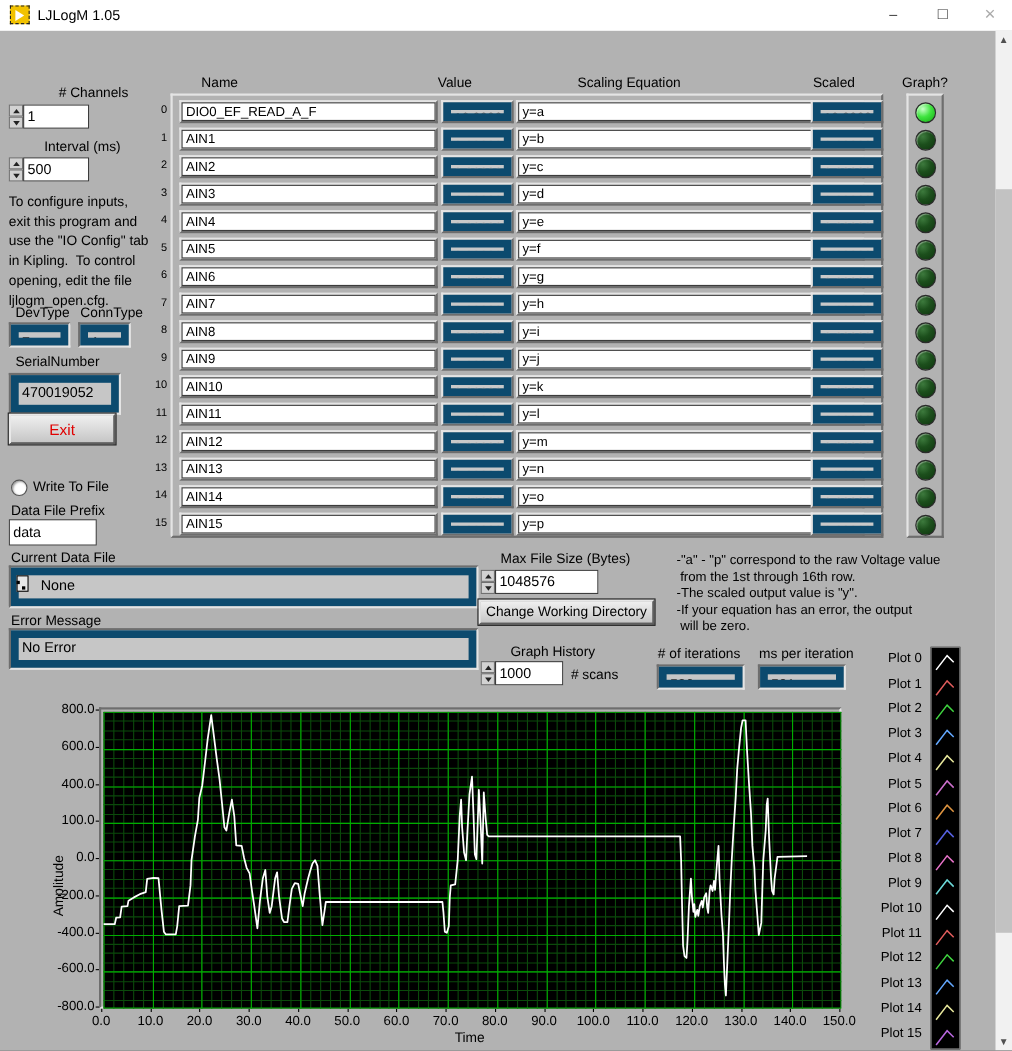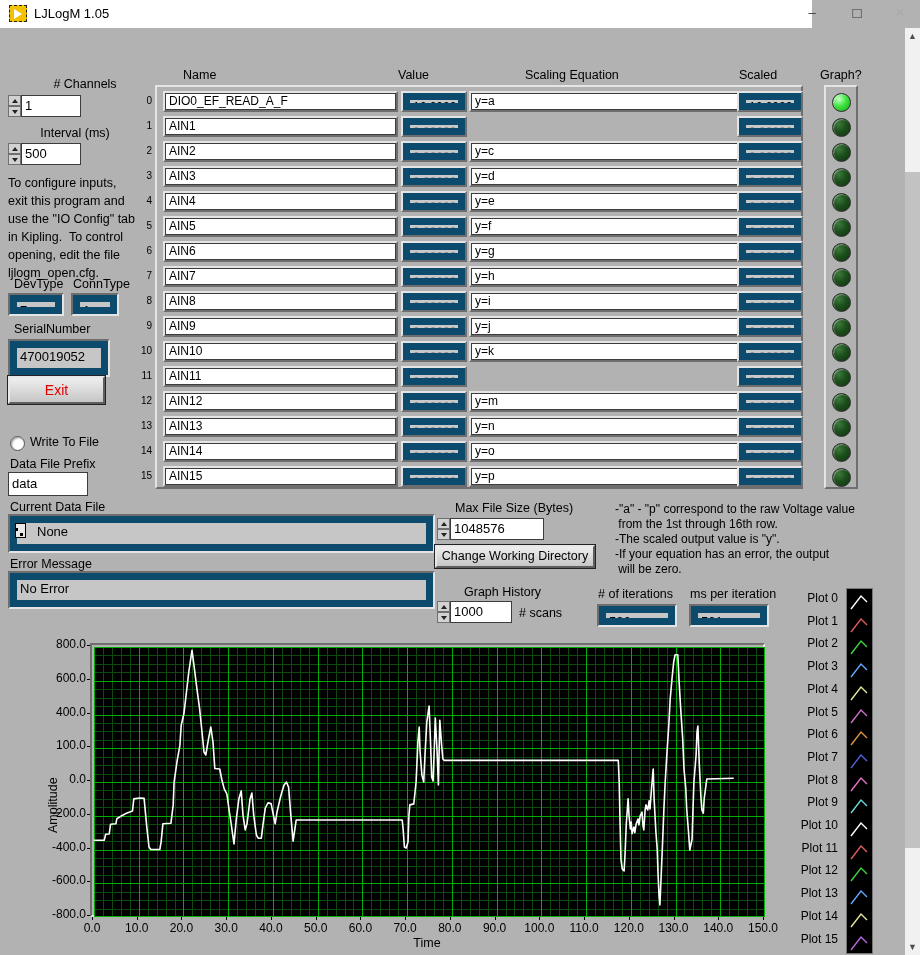--- a/index.html
+++ b/index.html
@@ -1,20 +1,20 @@
 <!DOCTYPE html>
 <html><head>
 <meta charset="utf-8">
 <style>
   html,body{margin:0;padding:0;background:#888;}
   #app{position:relative;width:920px;height:955px;background:#b2b2b2;overflow:hidden;
        font-family:"Liberation Sans","DejaVu Sans",sans-serif;color:#000;}
   .abs{position:absolute;}
   
-  #titlebar{position:absolute;left:0;top:0;width:812px;height:28px;background:#ffffff;}
+  #titlebar{position:absolute;left:0;top:0;width:920px;height:28px;background:#ffffff;}
   #app-icon{position:absolute;left:9px;top:5px;width:18px;height:17px;background:#f2c200;
             border:1px dashed #222;box-sizing:border-box;}
   #app-icon:before{content:"";position:absolute;left:4px;top:3px;
             border-left:8px solid #fff;border-top:5px solid transparent;border-bottom:5px solid transparent;}
   #title-text{position:absolute;left:34px;top:6px;font-size:13px;}
   .wbtn{position:absolute;top:0;width:44px;height:28px;text-align:center;line-height:26px;font-size:13px;}
   
   .bv-up{border-style:solid;border-width:2px;border-color:#e4e4e4 #6e6e6e #6e6e6e #e4e4e4;box-sizing:border-box;}
   .bv-dn{border-style:solid;border-width:2px;border-color:#6e6e6e #e4e4e4 #e4e4e4 #6e6e6e;box-sizing:border-box;}
   .win{position:absolute;inset:0;background:#fff;border:1px solid #3c3c3c;
@@ -208,20 +208,23 @@
           </div>
   </div>
         <div class="trow" style="top: 31px;">
     <div class="t-index">1</div>
     <div class="cell bv-up name-c">
             <div class="win r-name">AIN1</div>
           </div>
     <div class="cell bv-up val-c">
             <div class="gin r-val dim">0.000000</div>
           </div>
+    <div class="cell bv-up eq-c">
+            <div class="win r-eq">y=b</div>
+          </div>
     <div class="cell bv-up scaled-c">
             <div class="gin r-scaled dim">0.000000</div>
           </div>
   </div>
         <div class="trow" style="top: 56px;">
     <div class="t-index">2</div>
     <div class="cell bv-up name-c">
             <div class="win r-name">AIN2</div>
           </div>
     <div class="cell bv-up val-c">
@@ -354,20 +357,23 @@
             <div class="gin r-scaled dim">0.000000</div>
           </div>
   </div>
         <div class="trow" style="top: 281px;">
     <div class="t-index">11</div>
     <div class="cell bv-up name-c">
             <div class="win r-name">AIN11</div>
           </div>
     <div class="cell bv-up val-c">
             <div class="gin r-val dim">0.000000</div>
+          </div>
+    <div class="cell bv-up eq-c">
+            <div class="win r-eq">y=l</div>
           </div>
     <div class="cell bv-up scaled-c">
             <div class="gin r-scaled dim">0.000000</div>
           </div>
   </div>
         <div class="trow" style="top: 306px;">
     <div class="t-index">12</div>
     <div class="cell bv-up name-c">
             <div class="win r-name">AIN12</div>
           </div>

